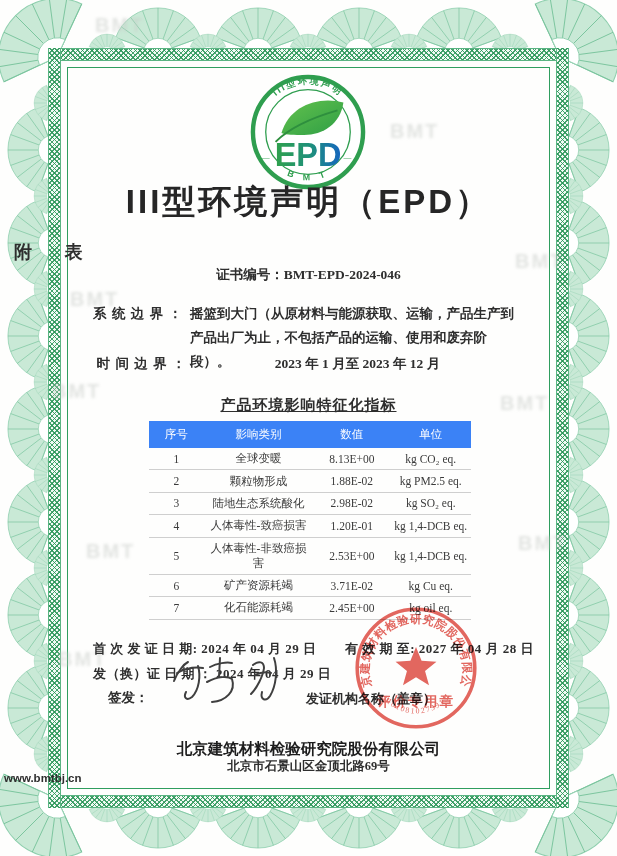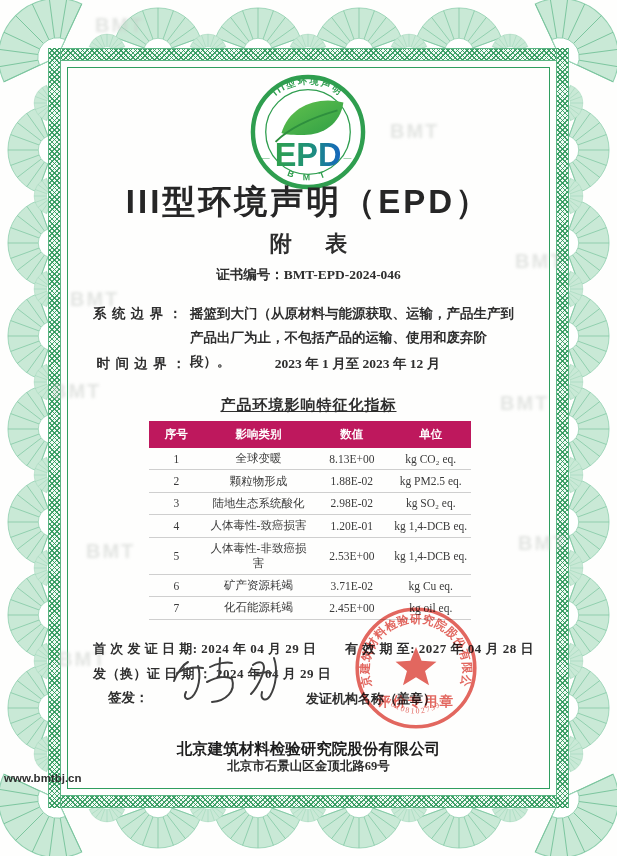--- a/index.html
+++ b/index.html
@@ -20,30 +20,30 @@
   .inner-line{position:absolute;inset:67px;border:1.5px solid #2f9e5f;}
   #border-svg{position:absolute;inset:0;pointer-events:none;}
   
   .wm{position:absolute;color:#c7cbc7;font-family:"Liberation Sans",sans-serif;font-weight:700;
       filter:blur(1.6px);opacity:.5;font-size:20px;letter-spacing:2px;pointer-events:none;}
   
   .abs{position:absolute;}
   #logo{left:249px;top:73px;width:118px;height:118px;}
   #title{left:0;right:0;top:180px;text-align:center;font-family:"Liberation Sans",sans-serif;
          font-weight:700;font-size:33px;letter-spacing:3px;color:#262626;}
-  #subtitle{left:0;right:0;top:229px;text-align:center;font-weight:700;font-size:22px;letter-spacing:14px;text-indent:14px;}
+  #subtitle{left:0;right:0;top:240px;font-weight:700;font-size:18px;letter-spacing:14px;text-indent:14px;}
   #certline{left:0;right:0;top:266px;text-align:center;font-weight:700;font-size:13.5px;}
   .bound-row{left:93px;width:432px;display:flex;font-size:13.5px;font-weight:700;line-height:24px;}
   .bound-label{width:97px;flex:none;letter-spacing:1px;}
   .bound-val{width:335px;}
   #bound-sys{top:302px;}
   #bound-time{top:352px;text-align:center;}
   #tbl-title{left:0;right:0;top:396px;text-align:center;font-weight:700;font-size:15px;letter-spacing:1px;text-decoration:underline;}
   #tbl{left:149px;top:421px;width:322px;border-collapse:collapse;font-size:11.5px;}
-  #tbl th{background:#be185d;color:#fff;font-weight:700;padding:6px 2px;font-size:11.5px;}
+  #tbl th{background:#3b82f6;color:#fff;font-weight:400;padding:6px 2px;font-size:11.5px;}
   #tbl td{padding:3.2px 2px;text-align:center;border-bottom:1px solid #cfcfcf;color:#3a3a3a;}
   #tbl th:nth-child(1),#tbl td:nth-child(1){width:17%;}
   #tbl th:nth-child(2),#tbl td:nth-child(2){width:34%;}
   #tbl th:nth-child(3),#tbl td:nth-child(3){width:24%;}
   #tbl th:nth-child(4),#tbl td:nth-child(4){width:25%;}
   #note{left:93px;top:580px;font-weight:700;font-size:12.5px;}
   .dateline{font-weight:700;font-size:13px;letter-spacing:.5px;margin-top:36px;}
   #d-first{left:93px;top:604px;}
   #d-valid{left:345px;top:604px;}
   #d-reissue{left:93px;top:629px;}

